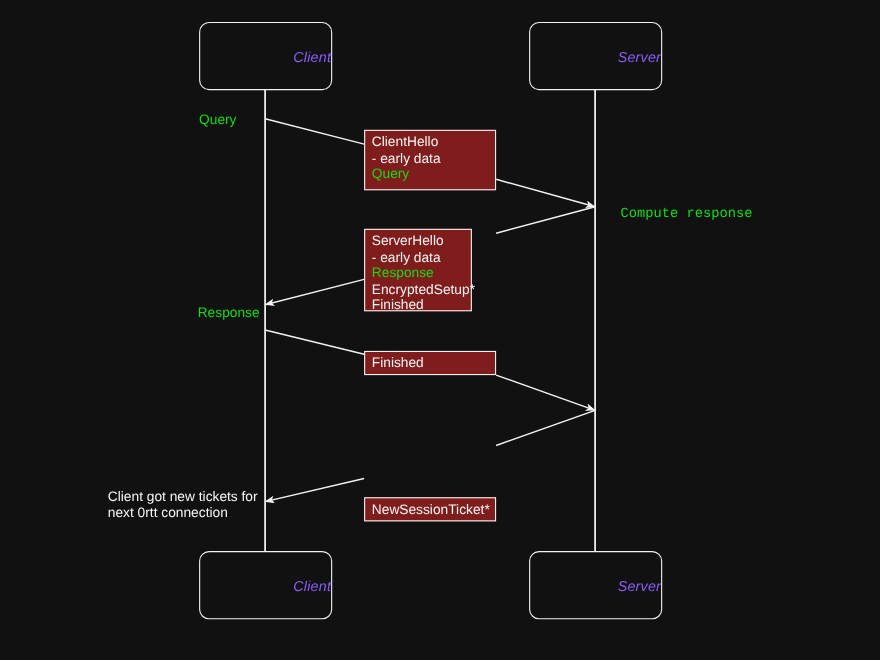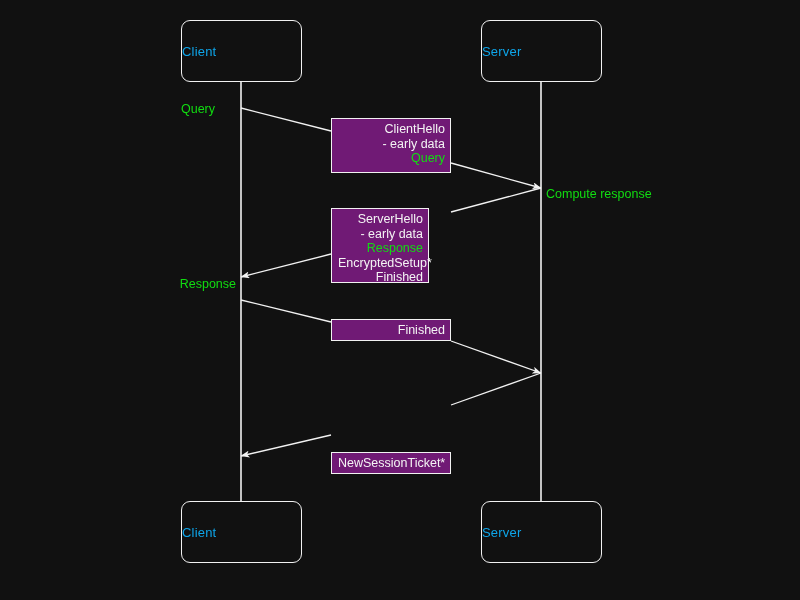--- a/index.html
+++ b/index.html
@@ -26,36 +26,36 @@
     width: 800px;
     height: 600px;
   }
   .actor-box {
     position: absolute;
     border: 1.6px solid #f2f2f2;
     border-radius: 9px;
     background: #111111;
     display: flex;
     align-items: center;
-    justify-content: flex-start;
-    color: #0ea5e9;
+    justify-content: flex-end;
+    color: #8b5cf6;
     font-size: 13px;
     letter-spacing: 0.2px;
+    font-style: italic;
   }
   .msg-box {
     position: absolute;
     border: 1.4px solid #f2f2f2;
-    background: #701a75;
+    background: #7f1d1d;
     box-sizing: border-box;
     padding: 3px 5px 4px 6px;
     color: #f4f4f4;
     font-size: 12.5px;
     line-height: 14.6px;
     white-space: nowrap;
-    text-align: right;
   }
   .msg-line { display: block; }
   .msg-line.green { color: #11dd11; }
   .side-label {
     position: absolute;
     font-size: 12.5px;
     line-height: 15px;
     white-space: nowrap;
     color: #11dd11;
   }
@@ -122,18 +122,22 @@
   <div class="msg-box" style="left:331px; top:319px; width:120px; height:22px;">
     <span class="msg-line">Finished</span>
   </div>
 
   <div class="msg-box" style="left:331px; top:410px; width:120px; height:22px;margin-top:42px;">
     <span class="msg-line">NewSessionTicket*</span>
   </div>
 
   <div class="side-label right-align" style="left:105px; top:102px; width:110px;">Query</div>
 
-  <div class="side-label" style="left:546px; top:187px;">Compute response</div>
+  <div class="side-label" style="left:564px; top:187px;font-family:Liberation Mono, monospace;">Compute response</div>
 
   <div class="side-label right-align" style="left:125px; top:277px; width:111px;">Response</div>
 
+  <div class="side-label white" style="left:98px; top:444px;">
+    <span style="display:block;">Client got new tickets for</span>
+    <span style="display:block;">next 0rtt connection</span>
+  </div>
 
 </div>
 
 </body></html>

